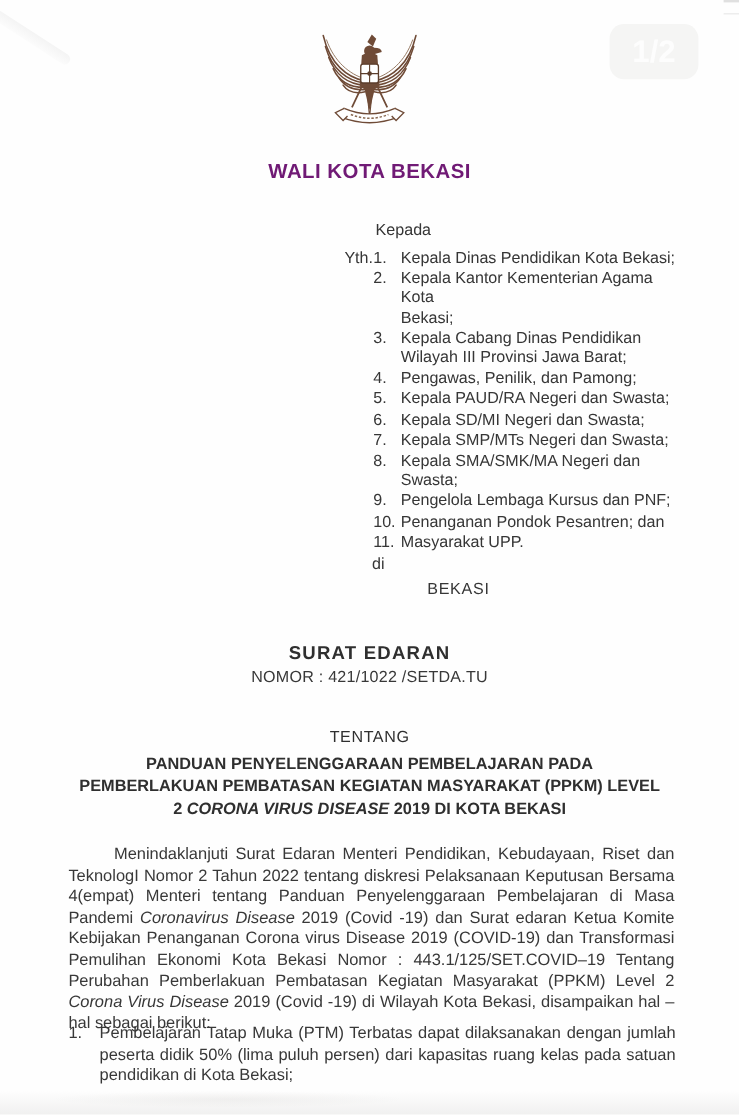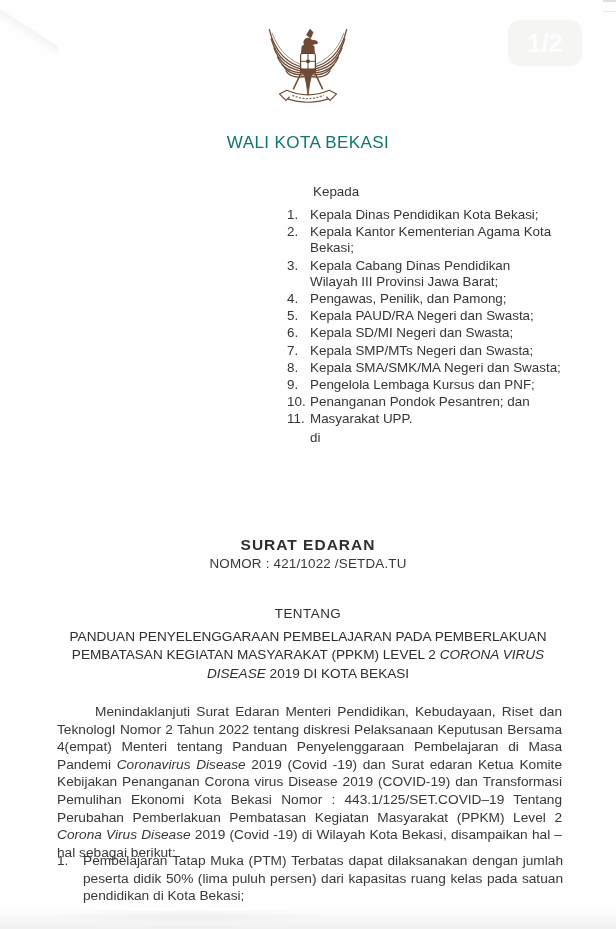--- a/index.html
+++ b/index.html
@@ -31,21 +31,21 @@
   .page-indicator {
     position:absolute; left:508px; top:20px; width:74px; height:46px;
     background:#f5f5f4; border-radius:12px;
     display:flex; align-items:center; justify-content:center;
     color:#fdfdfd; font-size:26px; font-weight:bold;
   }
   
   .emblem { position:absolute; left:262px; top:16px; width:92px; height:98px; }
   .authority {
     position:absolute; left:0; top:133px; width:616px; text-align:center;
-    font-size:17px; font-weight:normal; letter-spacing:.4px; color:#0f766e;
+    font-size:17px; font-weight:bold; letter-spacing:.4px; color:#701a75;
   }
   
   .address { position:absolute; left:287px; top:180px; width:288px; font-size:13.4px; color:#363636; }
   .place-date { margin-left:26px; word-spacing:4px; }
   .kepada     { margin-left:26px; margin-top:4px; }
   .yth-row    { display:flex; margin-top:8px; line-height:16.2px; }
   .yth        { width:24px; flex:0 0 24px; }
   ol.recipients { list-style:none; margin:0; padding:0; flex:1; }
   ol.recipients li { display:flex; margin-bottom:1px; }
   .rec-no   { flex:0 0 23px; }
@@ -55,21 +55,21 @@
   
   .doc-head { position:absolute; left:0; top:536px; width:616px; text-align:center; color:#2f2f2f; }
   .doc-type { font-size:15.5px; font-weight:bold; letter-spacing:1px; }
   .doc-number { font-size:13.4px; margin-top:2px; color:#383838; letter-spacing:.2px; }
   .tentang {
     position:absolute; left:0; top:606px; width:616px; text-align:center;
     font-size:13.4px; font-weight:normal; letter-spacing:.5px; color:#2f2f2f;
   }
   .subject {
     position:absolute; left:66px; top:628px; width:484px; text-align:center;
-    font-size:13.6px; font-weight:normal; line-height:18.4px; color:#2f2f2f;
+    font-size:13.6px; font-weight:bold; line-height:18.4px; color:#2f2f2f;
   }
   
   .opening {
     position:absolute; left:57px; top:703px; width:505px;
     font-size:13.7px; line-height:17.6px; text-align:justify; text-indent:38px;
     color:#383838;
   }
   .item-row {
     position:absolute; left:57px; top:852px; width:506px; display:flex;
     font-size:13.7px; line-height:17.6px; color:#383838;
@@ -134,20 +134,21 @@
       <path d="M73 80 l8 4 l-7 7 l-4 -4" fill="#ffffff" stroke="#6f4b37" stroke-width="1.2"></path>
       <path d="M33 85.5 q17 7 34 0" stroke="#8a6a52" stroke-width="1.4" fill="none" stroke-dasharray="2.2 1.6"></path>
     </svg>
   </div>
 
   <div class="authority">WALI KOTA BEKASI</div>
 
   <div class="address">
     <div class="kepada">Kepada</div>
     <div class="yth-row">
+      <span class="yth">Yth.</span>
       <ol class="recipients">
         <li>
             <span class="rec-no">1.</span>
             <span class="rec-text">Kepala Dinas Pendidikan Kota Bekasi;</span>
           </li>
         <li>
             <span class="rec-no">2.</span>
             <span class="rec-text">Kepala Kantor Kementerian Agama Kota
 Bekasi;</span>
           </li>
@@ -184,20 +185,21 @@
             <span class="rec-no">10.</span>
             <span class="rec-text">Penanganan Pondok Pesantren; dan</span>
           </li>
         <li>
             <span class="rec-no">11.</span>
             <span class="rec-text">Masyarakat UPP.</span>
           </li>
       </ol>
     </div>
     <div class="di-label">di</div>
+    <div class="city">BEKASI</div>
   </div>
 
   <div class="doc-head">
     <div class="doc-type">SURAT EDARAN</div>
     <div class="doc-number">NOMOR :  421/1022 /SETDA.TU</div>
   </div>
   <div class="tentang">TENTANG</div>
   <div class="subject"><span>PANDUAN PENYELENGGARAAN PEMBELAJARAN PADA PEMBERLAKUAN PEMBATASAN KEGIATAN MASYARAKAT (PPKM) LEVEL 2 </span><span style="font-style: italic;">CORONA VIRUS DISEASE</span><span> 2019 DI KOTA BEKASI</span></div>
 
   <div class="opening"><span>Menindaklanjuti Surat Edaran Menteri Pendidikan, Kebudayaan, Riset dan TeknologI Nomor 2 Tahun 2022 tentang diskresi Pelaksanaan Keputusan Bersama 4(empat) Menteri tentang Panduan Penyelenggaraan Pembelajaran di Masa Pandemi </span><span style="font-style: italic;">Coronavirus Disease</span><span> 2019 (Covid -19) dan Surat edaran Ketua Komite Kebijakan Penanganan Corona virus Disease 2019 (COVID-19) dan Transformasi Pemulihan Ekonomi Kota Bekasi Nomor : 443.1/125/SET.COVID–19 Tentang Perubahan Pemberlakuan Pembatasan Kegiatan Masyarakat (PPKM) Level 2 </span><span style="font-style: italic;">Corona Virus Disease</span><span> 2019 (Covid -19) di Wilayah Kota Bekasi, disampaikan hal – hal sebagai berikut:</span></div>

